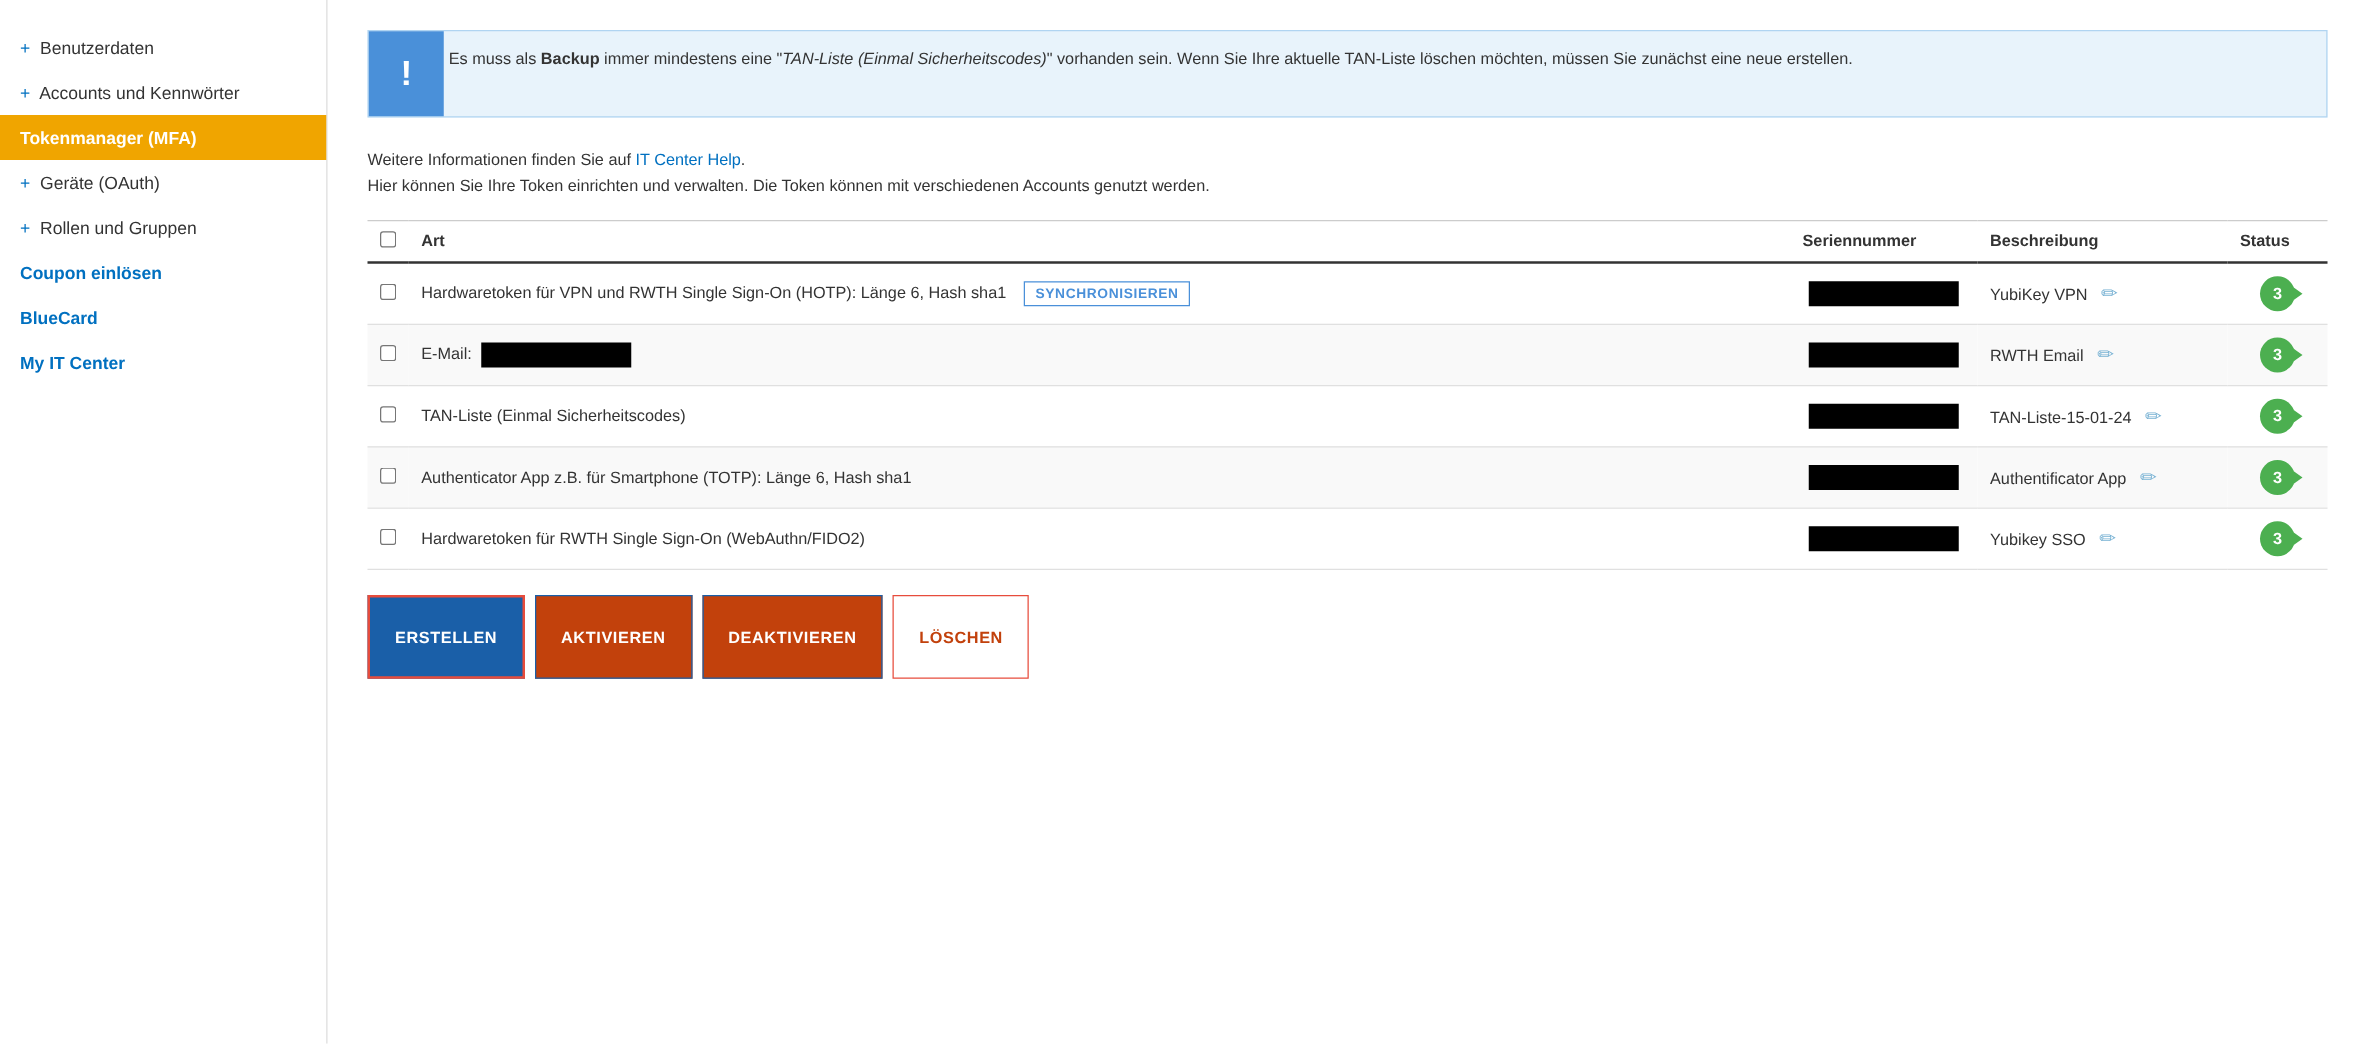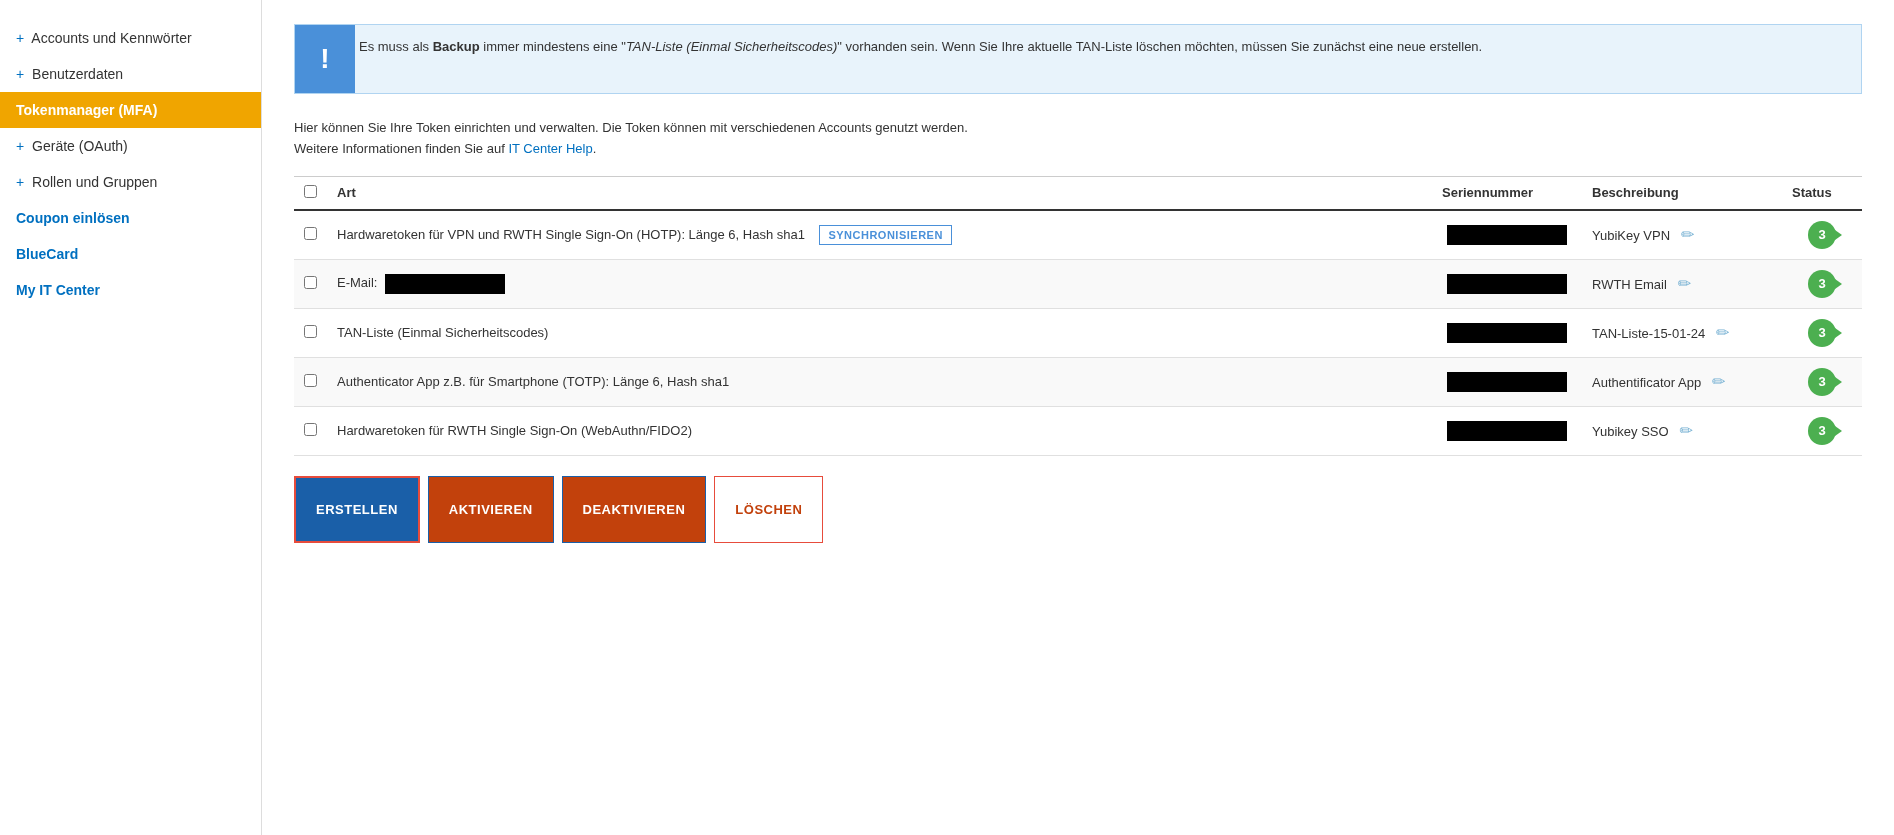--- a/index.html
+++ b/index.html
@@ -213,25 +213,25 @@
     .serial-col { width: 150px; text-align: center; }
     .desc-col { width: 200px; }
     .status-col { width: 80px; text-align: center; }
   </style>
 </head>
 <body>
 
 <nav class="sidebar">
   <div class="sidebar-item plus-item">
     <span class="plus">+</span>
-    <span>Accounts und Kennwörter</span>
+    <span>Benutzerdaten</span>
   </div>
   <div class="sidebar-item plus-item">
     <span class="plus">+</span>
-    <span>Benutzerdaten</span>
+    <span>Accounts und Kennwörter</span>
   </div>
   <div class="sidebar-item active">
     <span>Tokenmanager (MFA)</span>
   </div>
   <div class="sidebar-item plus-item">
     <span class="plus">+</span>
     <span>Geräte (OAuth)</span>
   </div>
   <div class="sidebar-item plus-item">
     <span class="plus">+</span>
@@ -253,24 +253,24 @@
   <div class="alert-box">
     <div class="alert-icon-area">
       <span class="exclamation">!</span>
     </div>
     <div class="alert-text">
       <span>Es muss als </span><strong>Backup</strong><span> immer mindestens eine "</span><em>TAN-Liste (Einmal Sicherheitscodes)</em><span>" vorhanden sein. Wenn Sie Ihre aktuelle TAN-Liste löschen möchten, müssen Sie zunächst eine neue erstellen.</span>
     </div>
   </div>
 
   <div class="info-text">
-    <div>Hier können Sie Ihre Token einrichten und verwalten. Die Token können mit verschiedenen Accounts genutzt werden.</div>
     <div>
       <span>Weitere Informationen finden Sie auf </span><a href="#">IT Center Help</a><span>.</span>
     </div>
+    <div>Hier können Sie Ihre Token einrichten und verwalten. Die Token können mit verschiedenen Accounts genutzt werden.</div>
   </div>
 
   <table class="token-table">
     <thead>
       <tr>
         <th class="checkbox-col">
           <input type="checkbox" style="">
         </th>
         <th>
           <span>Art</span>

